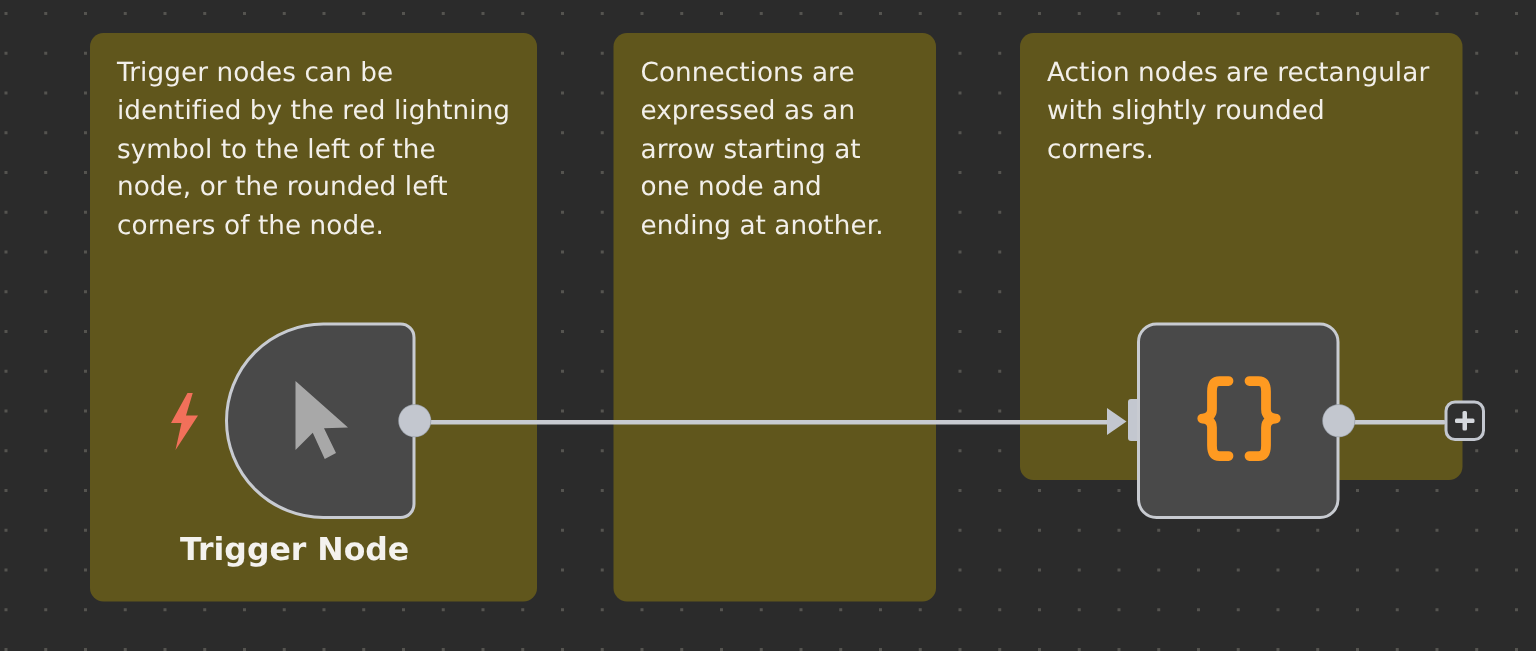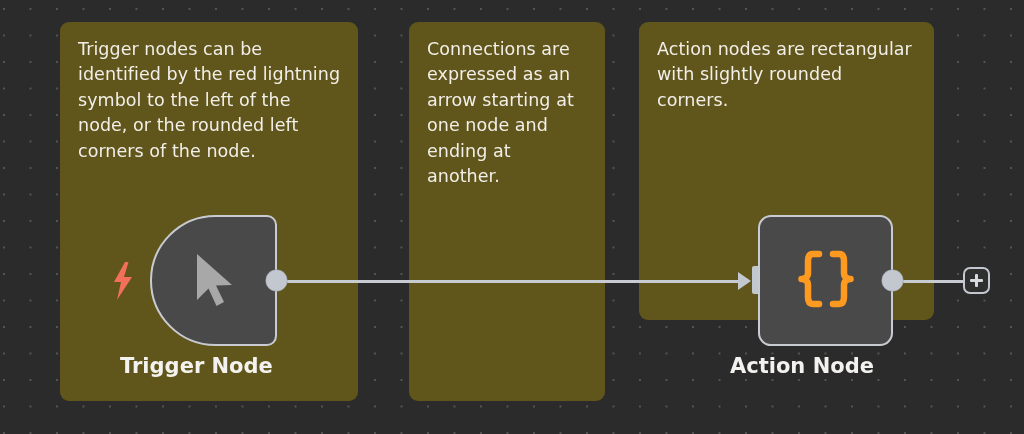--- a/index.html
+++ b/index.html
@@ -35,22 +35,22 @@
     right: 16px;
     top: 15px;
     color: #f2efe9;
     font-size: 17.5px;
     line-height: 25.4px;
     letter-spacing: 0.05px;
     white-space: pre-line;
   }
 
   #panel-trigger { left: 60px;  top: 22px; width: 298px; height: 379px; }
-  #panel-conn    { left: 409px; top: 22px; width: 196px; height: 379px; }
-  #panel-action  { left: 639px; top: 22px; width: 295px; height: 298px; }
+  #panel-conn    { left: 409px; top: 22px; width: 215px; height: 379px; }
+  #panel-action  { left: 680px; top: 22px; width: 295px; height: 298px; }
 
   
   .edge {
     position: absolute;
     height: 3px;
     background: #c8cbd1;
     border-radius: 2px;
   }
   #edge-main  { left: 276px; top: 279.5px; width: 470px; }
   #edge-tail  { left: 890px; top: 279.5px; width: 74px; }
@@ -215,20 +215,19 @@
         <g fill="none" stroke="#ff9a21" stroke-width="6.5" stroke-linecap="round" stroke-linejoin="round">
           <path d="M23 4 L17 4 C13 4 12 7 12 11 L12 23 C12 27 9 29 5.5 29 C9 29 12 31 12 35 L12 47 C12 51 13 54 17 54 L23 54"></path>
           <path d="M37 4 L43 4 C47 4 48 7 48 11 L48 23 C48 27 51 29 54.5 29 C51 29 48 31 48 35 L48 47 C48 51 47 54 43 54 L37 54"></path>
         </g>
       </svg>
     </div>
   </div>
 
   <div class="port-dot" id="dot-action-out"></div>
 
-  <div class="node-label" id="label-action">Action Node</div>
 
   <div id="add-button">
     <span class="plus-h"></span>
     <span class="plus-v"></span>
   </div>
 
 </div>
 
 </body></html>

